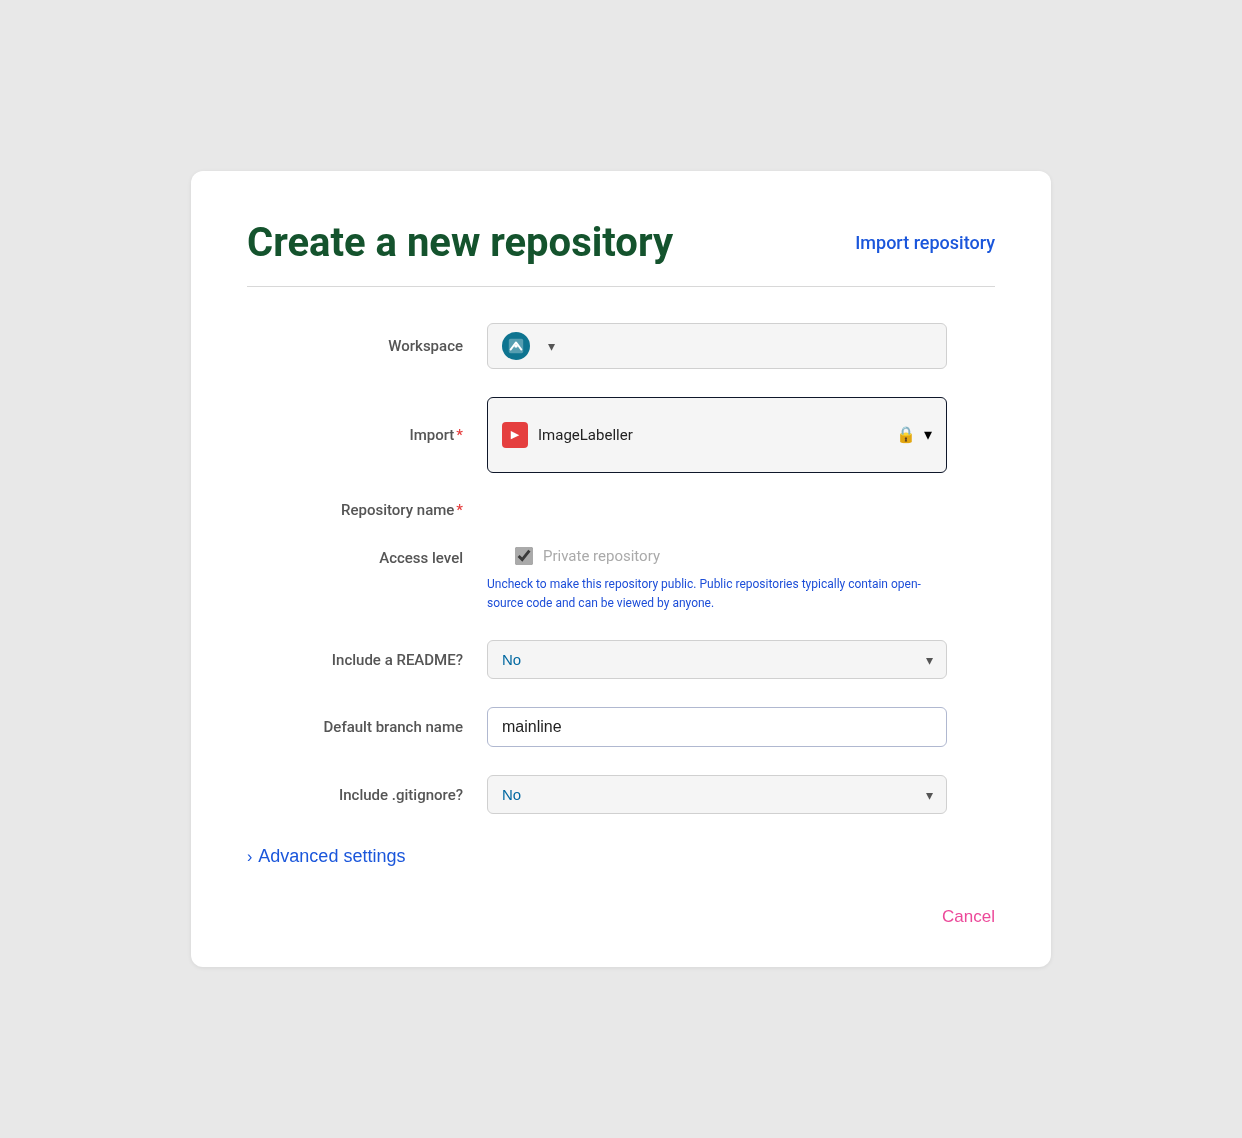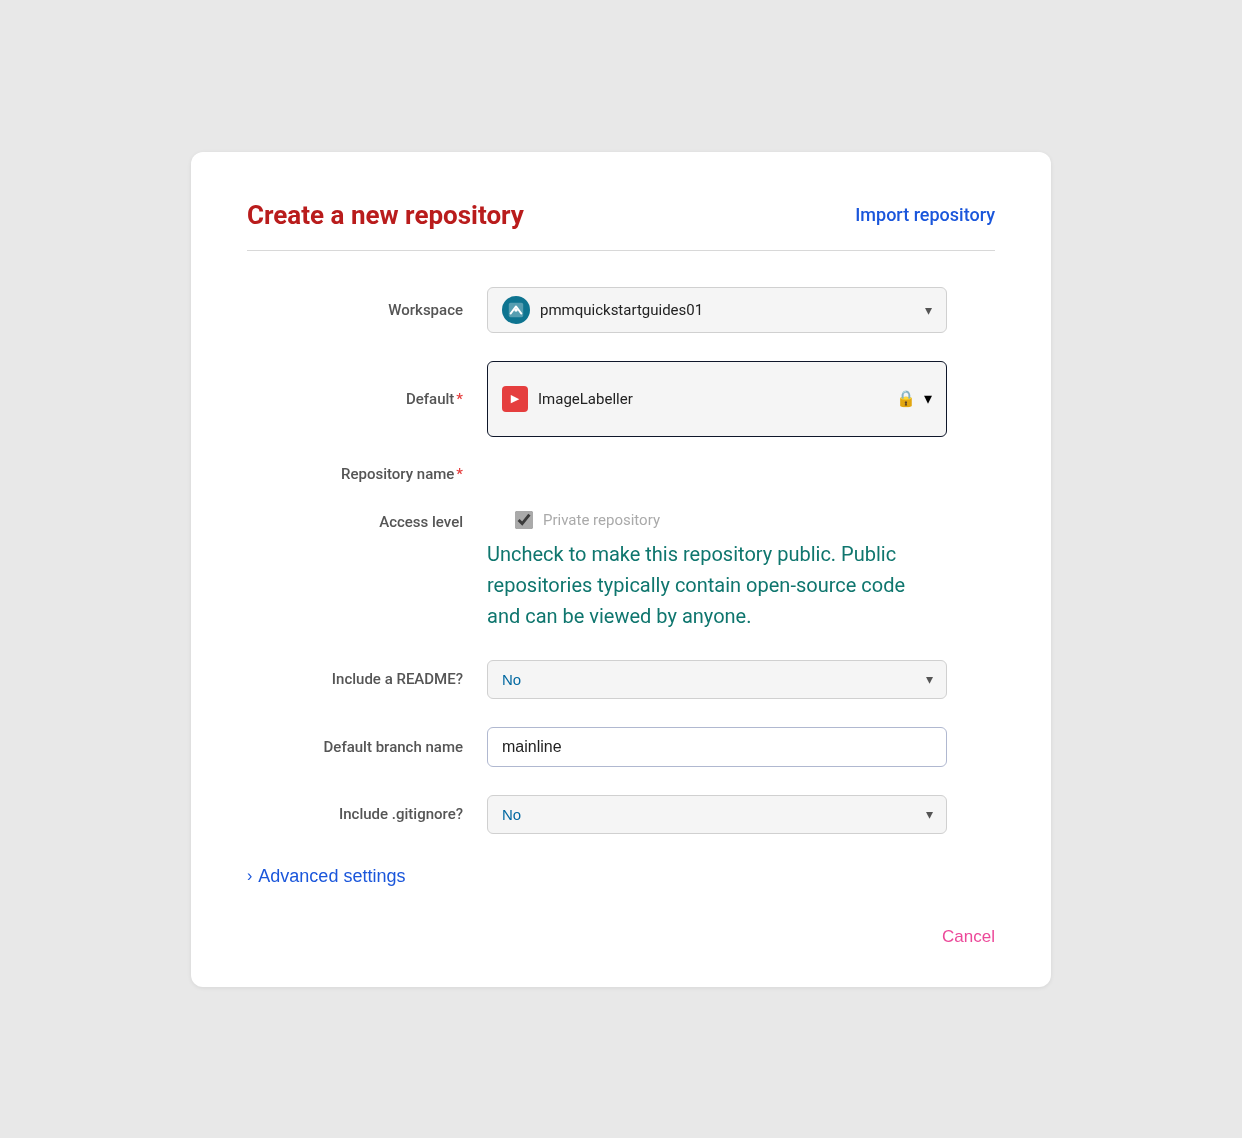--- a/index.html
+++ b/index.html
@@ -20,23 +20,23 @@
       max-width: 100%;
       box-shadow: 0 1px 4px rgba(0,0,0,0.08);
     }
     .card-header {
       display: flex;
       justify-content: space-between;
       align-items: center;
       margin-bottom: 20px;
     }
     .card-title {
-      font-size: 26px;
+      font-size: 40px;
       font-weight: 700;
-      color: #b91c1c;
+      color: #14532d;
     }
     .import-link {
       color: #1a56db;
       font-size: 18px;
       font-weight: 500;
       text-decoration: none;
       cursor: pointer;
     }
     .divider {
       border: none;
@@ -187,22 +187,22 @@
       width: 18px;
       height: 18px;
       accent-color: #aaa;
       cursor: pointer;
     }
     .checkbox-label {
       font-size: 15px;
       color: #aaa;
     }
     .access-description {
-      font-size: 20px;
-      color: #0f766e;
+      font-size: 12px;
+      color: #1d4ed8;
       max-width: 440px;
       line-height: 1.55;
     }
     .advanced-settings-row {
       display: flex;
       align-items: center;
       gap: 8px;
       margin-top: 4px;
     }
     .advanced-settings-toggle {
@@ -271,29 +271,28 @@
       <div class="form-label">Workspace</div>
       <div class="form-control-wrap">
         <div class="select-workspace">
           <div class="ws-icon">
             <svg viewBox="0 0 20 20" fill="none" xmlns="http://www.w3.org/2000/svg">
               <rect x="2" y="2" width="16" height="16" rx="2" fill="white" opacity="0.3"></rect>
               <path d="M4 14 L10 6 L16 14" stroke="white" stroke-width="2" stroke-linecap="round" stroke-linejoin="round"></path>
               <circle cx="10" cy="10" r="2" fill="white"></circle>
             </svg>
           </div>
-          <span class="ws-name">pmmquickstartguides01</span>
           <span class="chevron">▾</span>
         </div>
       </div>
     </div>
 
     <div class="form-row">
       <div class="form-label">
-        <span>Default</span><span class="required">*</span>
+        <span>Import</span><span class="required">*</span>
       </div>
       <div class="form-control-wrap">
         <div class="select-project">
           <div class="project-icon"></div>
           <span class="project-name">ImageLabeller</span>
           <span class="lock-icon">🔒</span>
           <span class="chevron">▾</span>
         </div>
       </div>
     </div>

